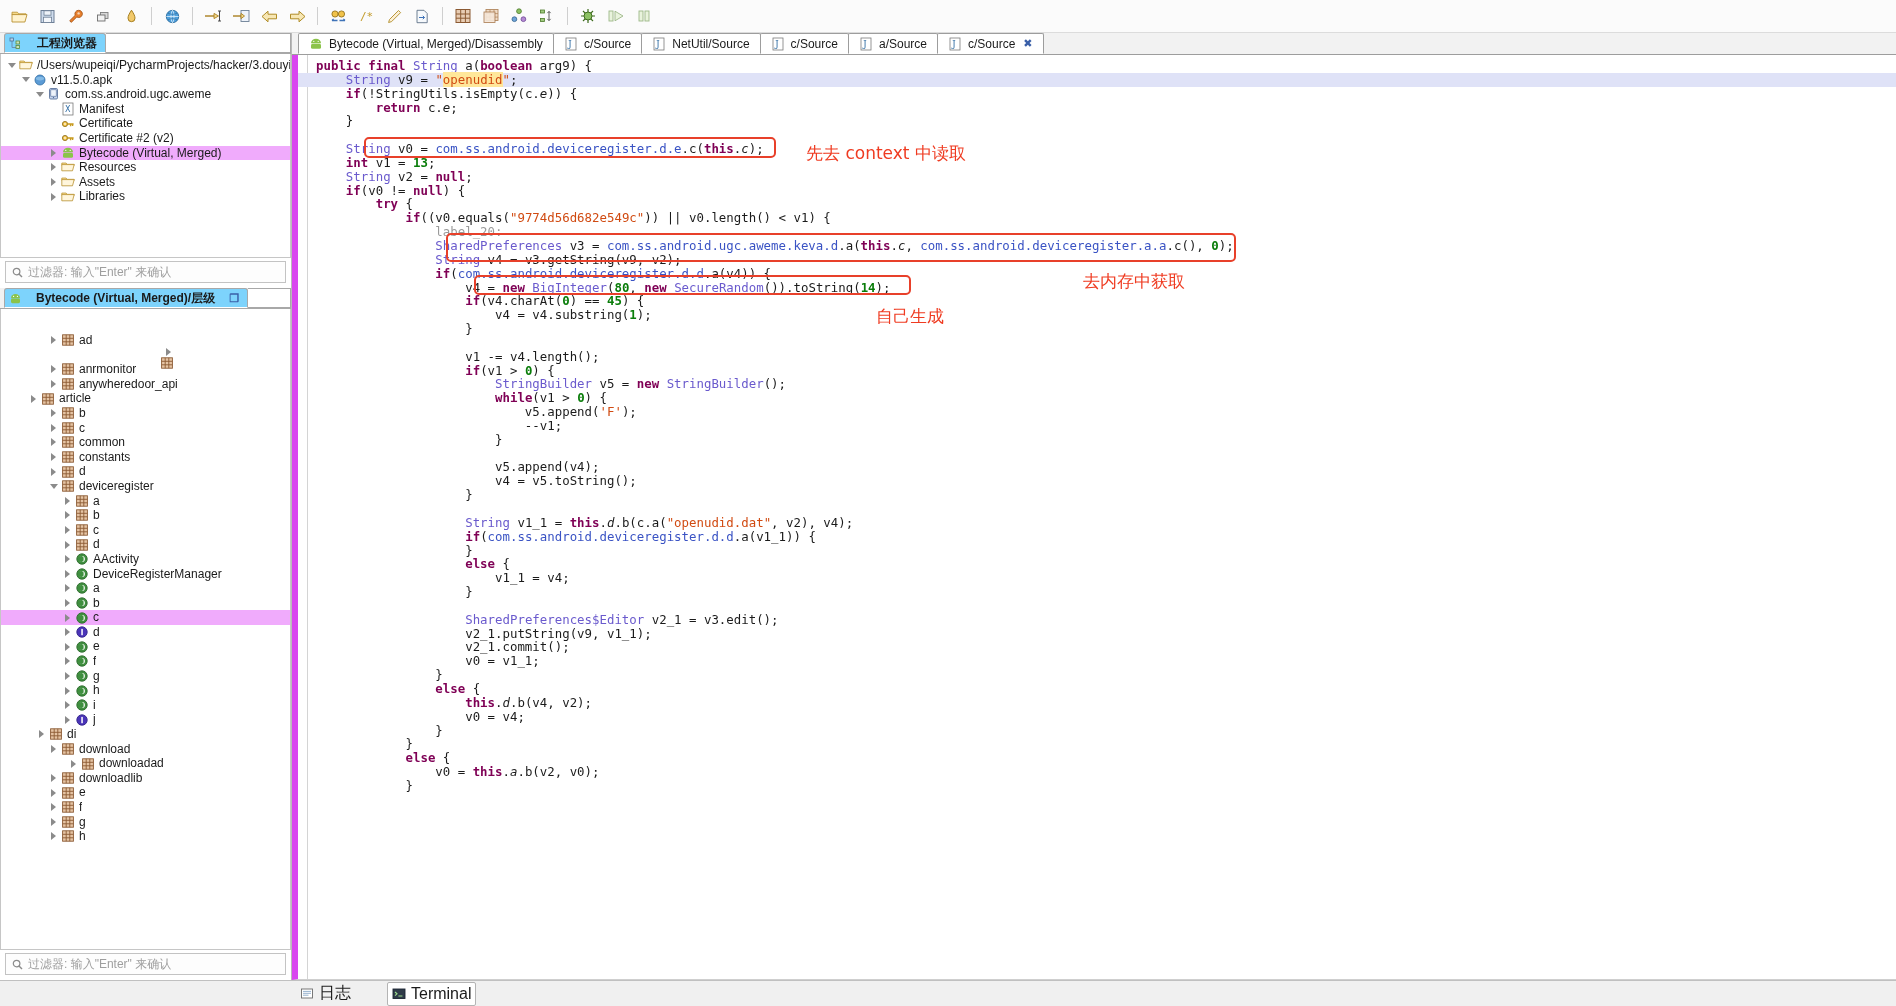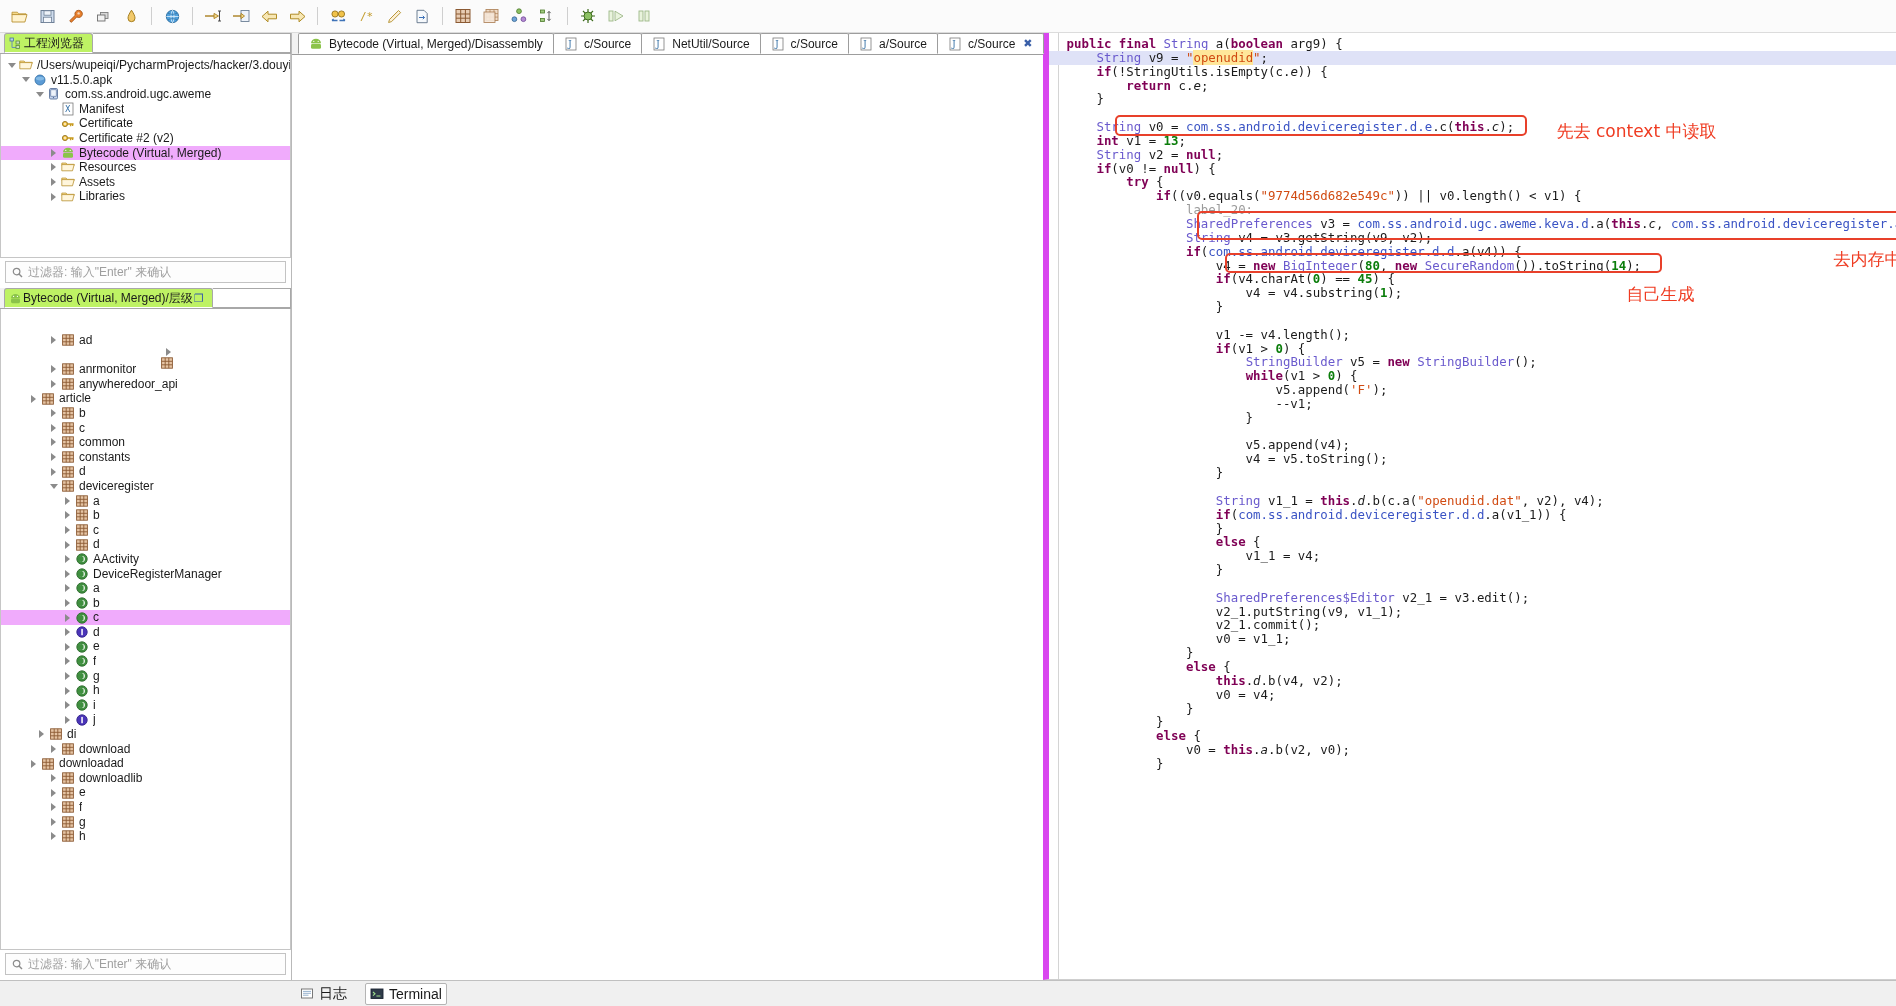--- a/index.html
+++ b/index.html
@@ -47,28 +47,29 @@
   .dock-tabbar {
     height: 21px; min-height:21px;
     display: flex; align-items: flex-end;
     background: #f2f2f2;
     border-bottom: 1px solid #a8a8a8;
     padding-left: 4px;
     position: relative;
   }
   .dock-tab {
     height: 20px;
-    display: flex; align-items: center; gap: 1px;
+    display: flex; align-items: center; gap: 14px;
     padding: 0 8px 0 4px;
     border: 1px solid #a8a8a8;
     border-bottom: 1px solid #ffffff;
-    background: #bef264;
+    background: #7dd3fc;
     font-size: 12px;
     border-top-left-radius: 3px; border-top-right-radius: 3px;
     white-space: nowrap;
+    font-weight: bold;
   }
   .dock-tabfill {
     flex: 1; height: 20px;
     border: 1px solid #a8a8a8; border-left:none;
     border-bottom: 1px solid #a8a8a8;
     background: #ffffff;
   }
 
   .tree-wrap {
     flex: 1; min-height: 0;
@@ -106,21 +107,21 @@
     background: #fdfdfd;
     display: flex; align-items: center;
     padding: 0 6px; gap: 5px;
     color: #9a9a9a; font-size: 12px;
   }
   .filterbox .fbtxt { color: #9e9e9e; }
 
   .lower-left { height: 740px; display: flex; flex-direction: column; min-height:0; }
 
   
-  .right-col { flex: 1; display: flex; flex-direction: row; min-width: 0; background: #ffffff; }
+  .right-col { flex: 1; display: flex; flex-direction: column; min-width: 0; background: #ffffff; }
 
   .edit-tabbar {
     height: 22px; min-height: 22px;
     display: flex; align-items: flex-end;
     background: #f2f2f2;
     border-bottom: 1px solid #9d9d9d;
     padding-left: 6px;
   }
   .etab {
     height: 21px;
@@ -213,22 +214,22 @@
   }
   .sub-fill { flex:1; border-bottom: 1px solid #a8a8a8; height: 18px; }
 
   
   .bottombar {
     height: 26px; min-height: 26px;
     background: #f0f0f0;
     border-top: 1px solid #c0c0c0;
     display: flex; align-items: center;
     padding-left: 296px;
-    gap: 14px;
-    font-size: 14px;
+    gap: 32px;
+    font-size: 16px;
   }
   .bb-item { display:flex; align-items:center; gap:5px; cursor: default; padding: 2px 4px; }
   .bb-item.active { background: #ffffff; border: 1px solid #b4b4b4; border-radius: 2px; }
 </style>
 </head>
 <body>
 
 <div id="app">
 
   <div class="toolbar">
@@ -889,21 +890,21 @@
                   <span class="arr-c"></span>
                 </span>
                 <span class="ticon">
                   <svg width="14" height="14" viewBox="0 0 14 14">
                     <rect x="1.6" y="1.8" width="10.8" height="10.4" fill="#e5c4a4" stroke="#8b5a33" stroke-width="0.9"></rect>
                     <path d="M1.6 5.3h10.8M1.6 8.8h10.8M5.2 1.8v10.4M8.8 1.8v10.4" stroke="#8b5a33" stroke-width="0.9" fill="none"></path>
                   </svg>
                 </span>
                 <span class="tlabel">download</span>
               </div>
-              <div class="trow" style="padding-left: 26px; align-items: center;">
+              <div class="trow" style="padding-left: 66px; align-items: center;">
                 <span class="tw">
                   <span class="arr-c"></span>
                 </span>
                 <span class="ticon">
                   <svg width="14" height="14" viewBox="0 0 14 14">
                     <rect x="1.6" y="1.8" width="10.8" height="10.4" fill="#e5c4a4" stroke="#8b5a33" stroke-width="0.9"></rect>
                     <path d="M1.6 5.3h10.8M1.6 8.8h10.8M5.2 1.8v10.4M8.8 1.8v10.4" stroke="#8b5a33" stroke-width="0.9" fill="none"></path>
                   </svg>
                 </span>
                 <span class="tlabel">downloadad</span>

